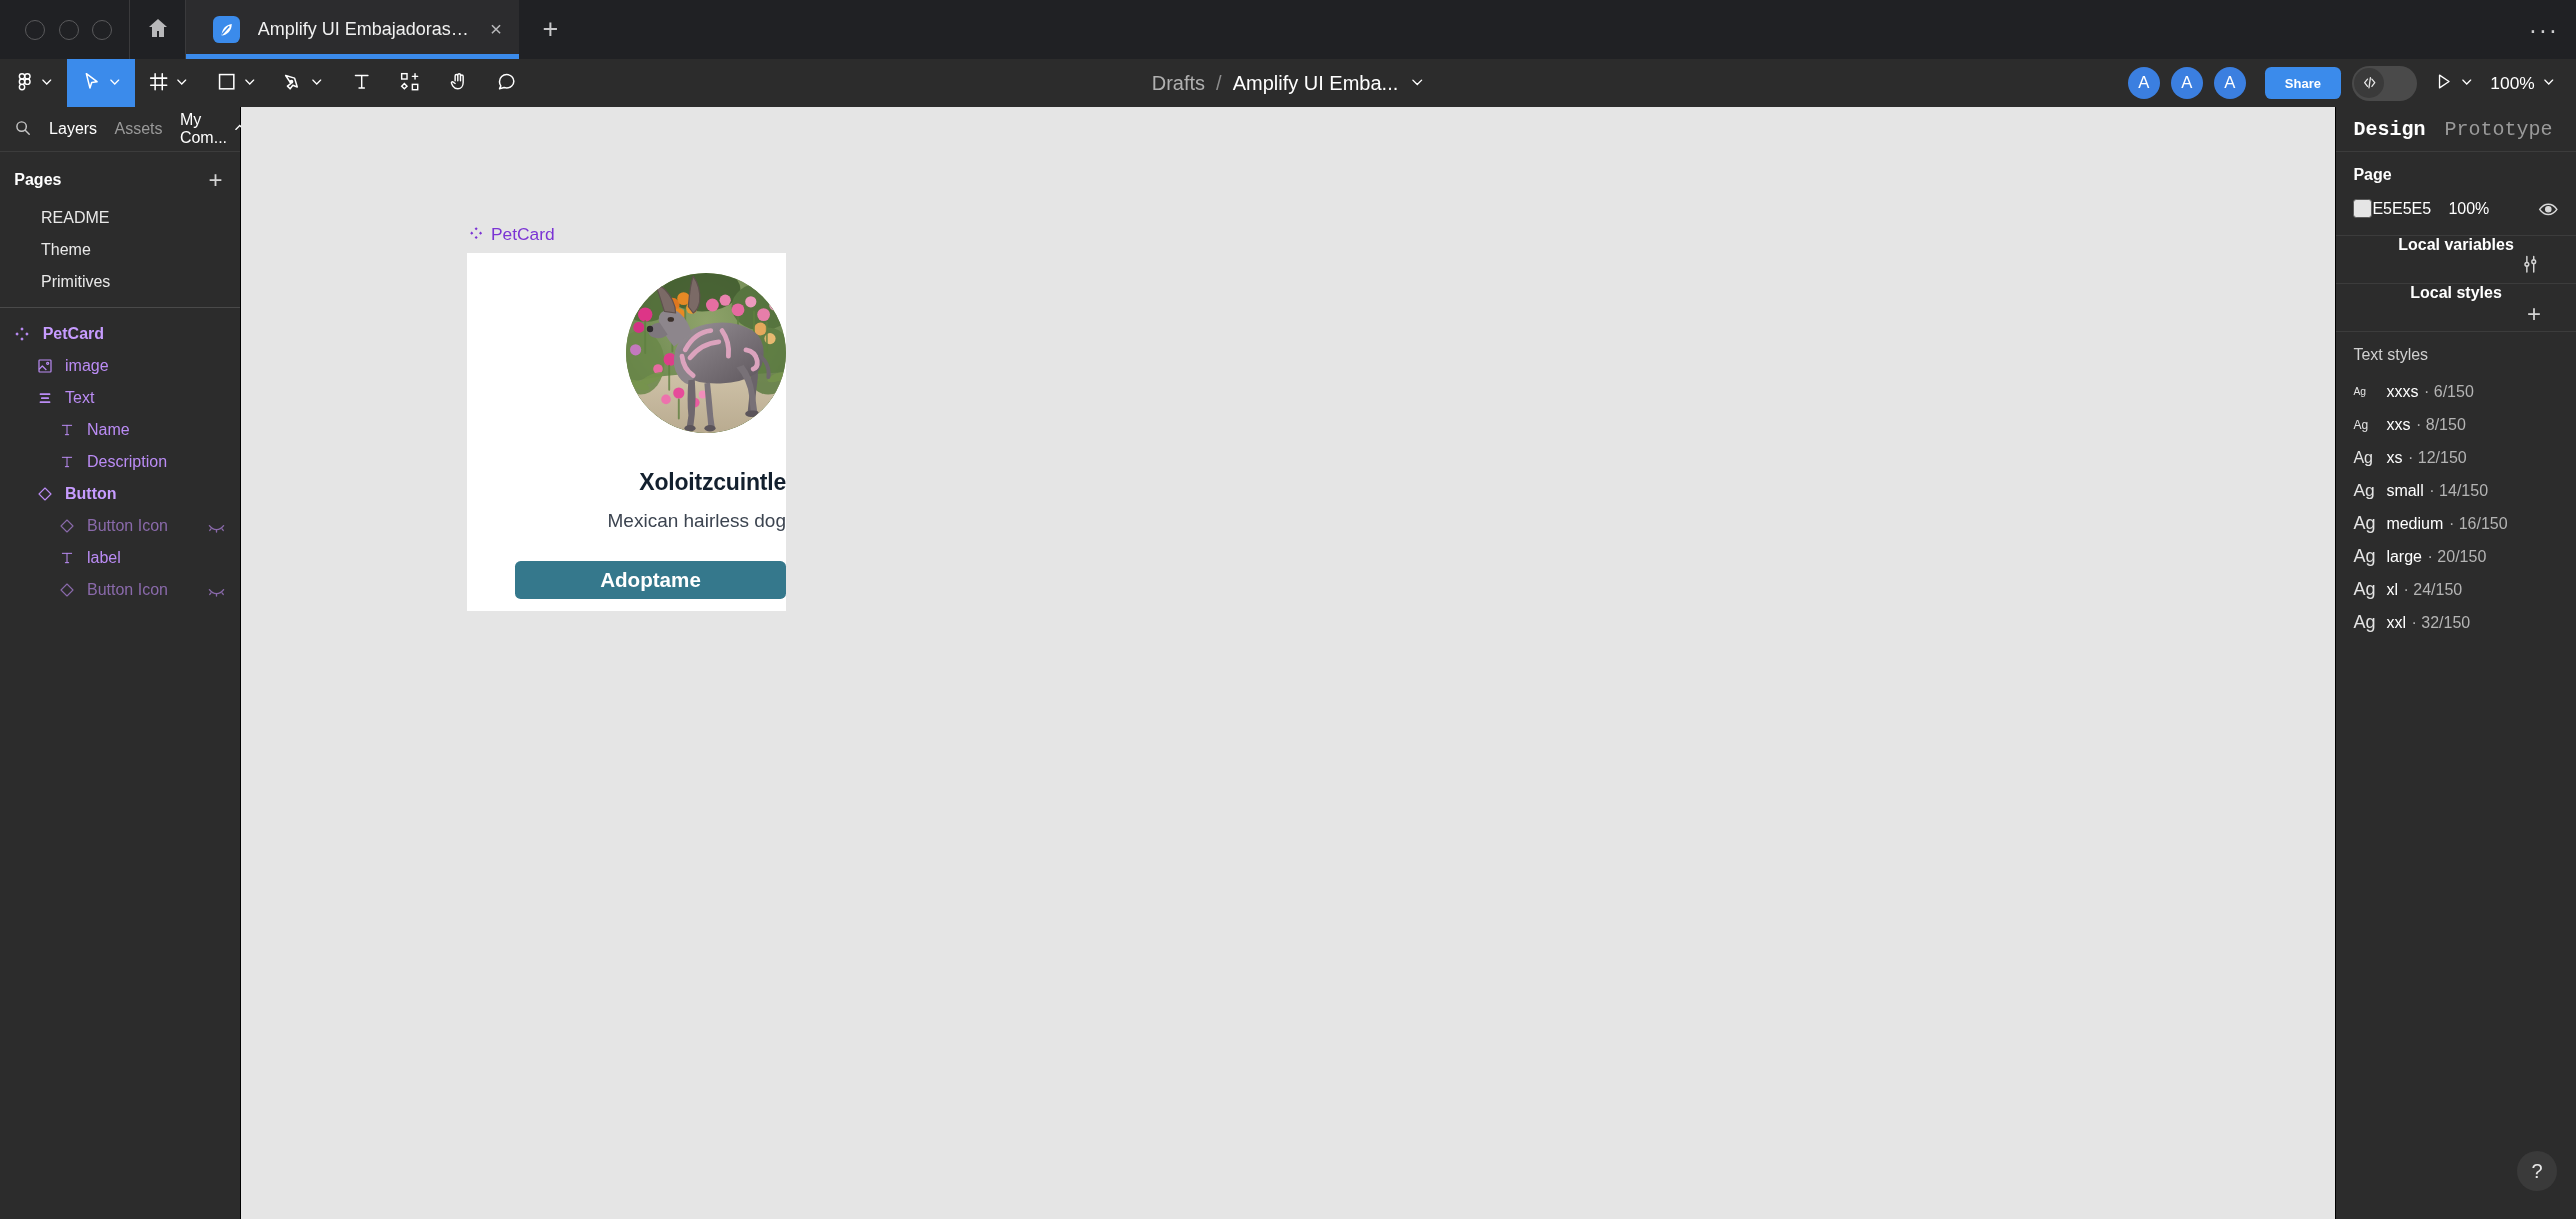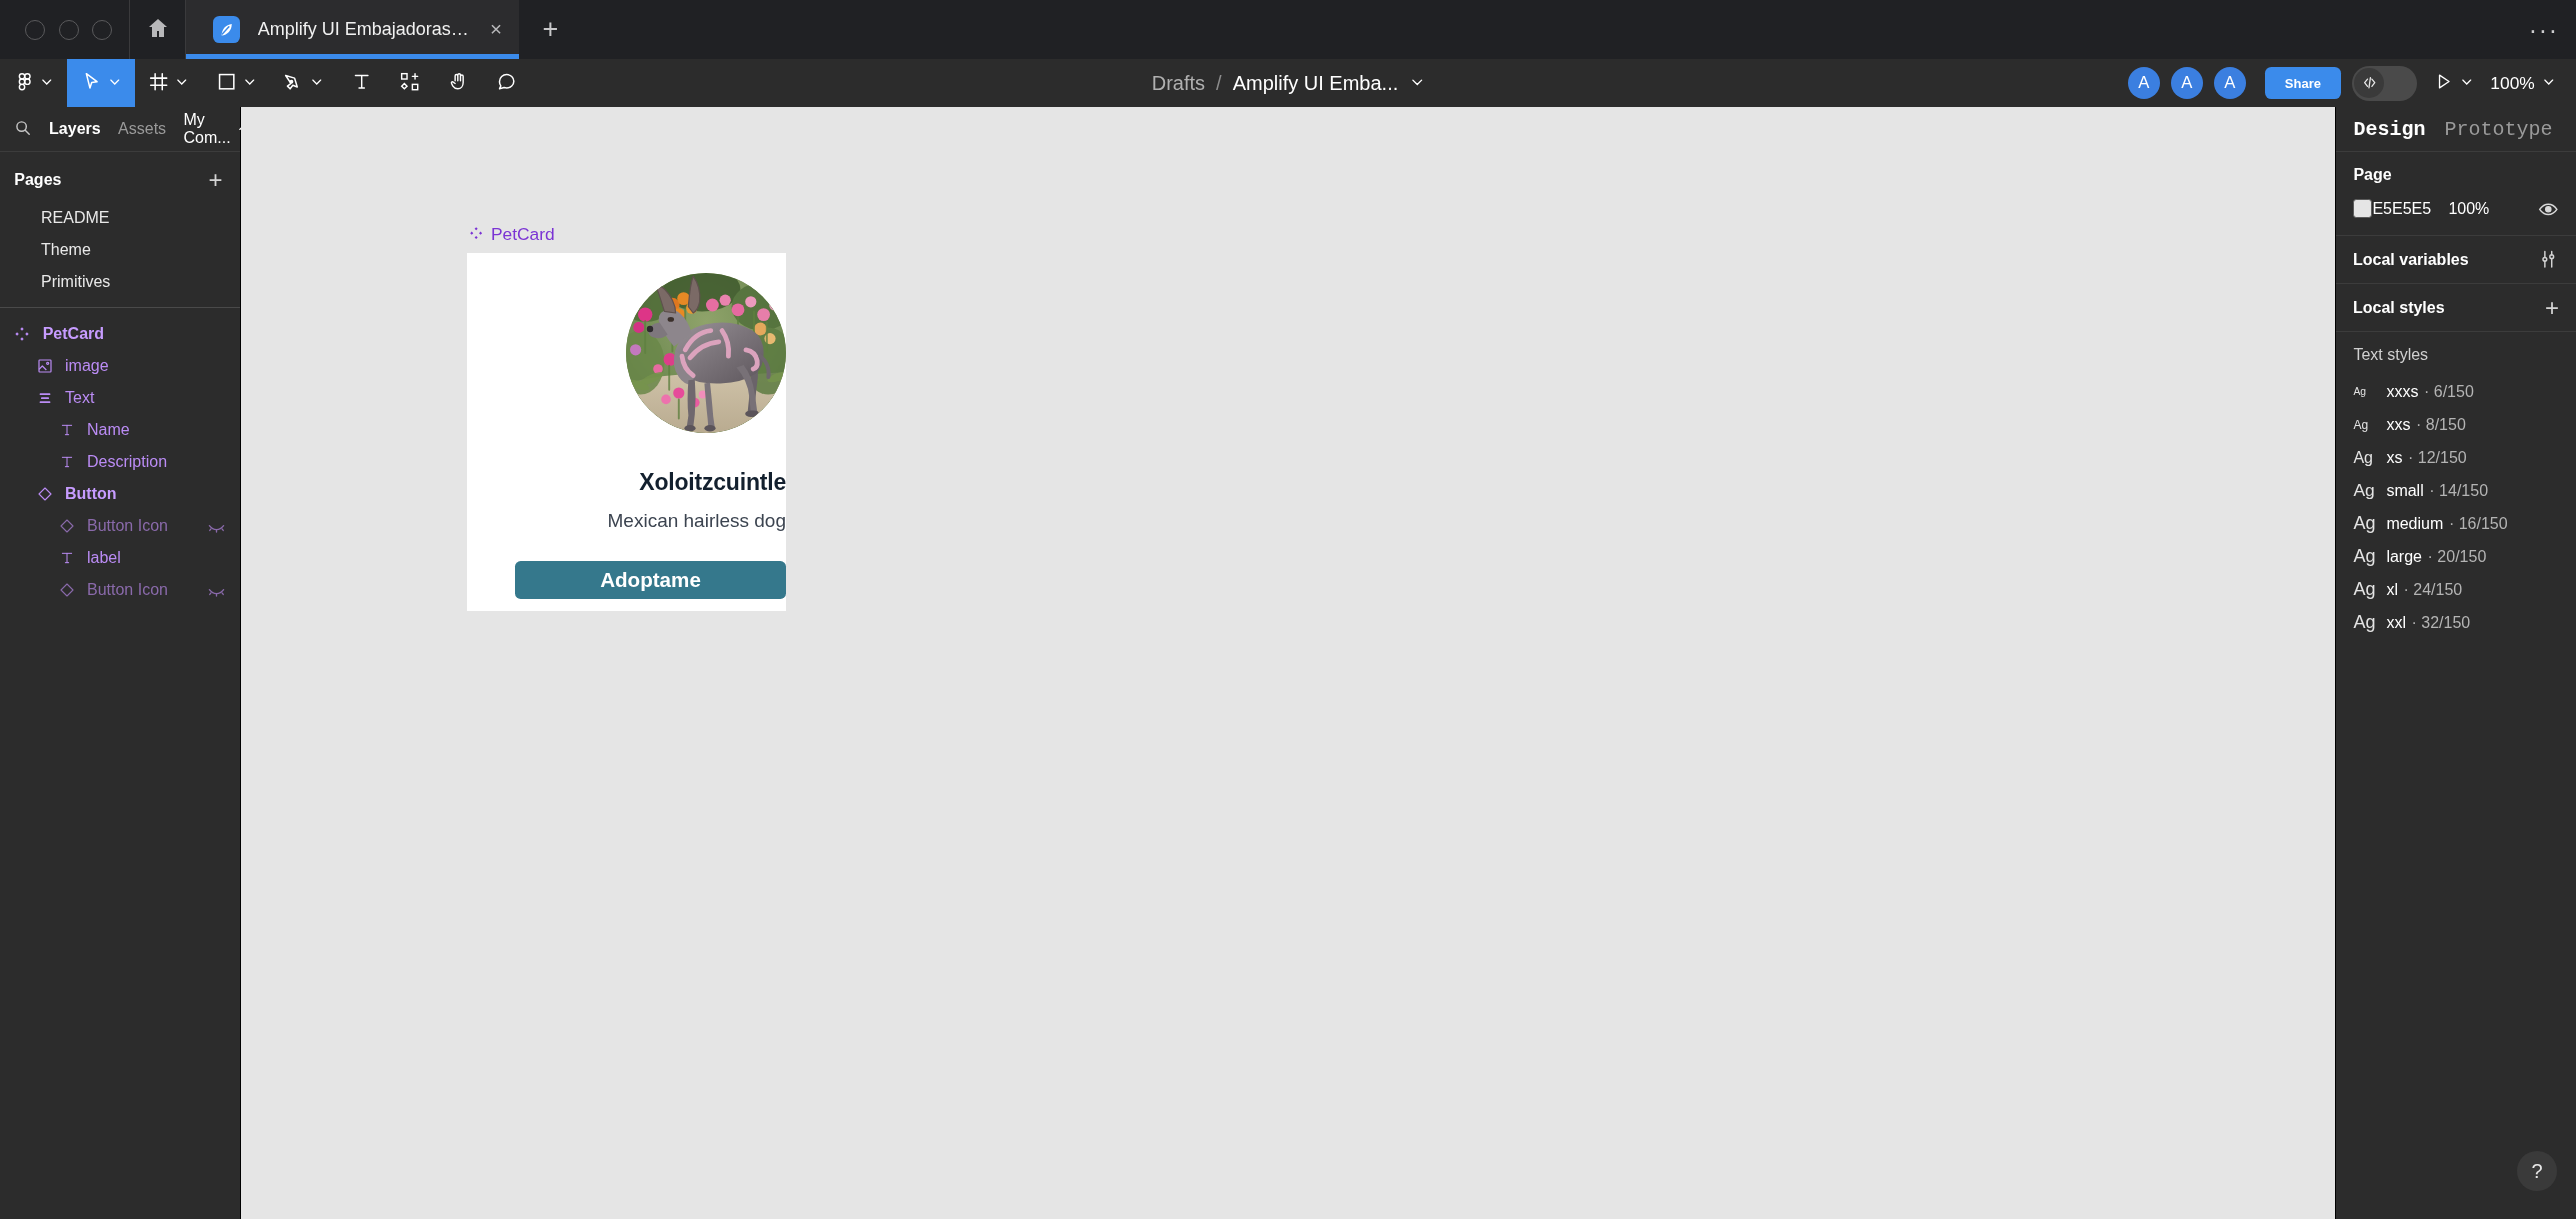--- a/index.html
+++ b/index.html
@@ -122,21 +122,21 @@
   .left-panel {
     width: 241px; flex: 0 0 241px;
     background: #2c2c2c; display: flex; flex-direction: column;
     border-right: 0.8px solid #000;
   }
   .lp-tabs {
     height: 45px; display: flex; align-items: center; gap: 17.4px;
     padding: 0 14.3px; border-bottom: 0.8px solid #3c3c3c;
   }
   .lp-tab { font-size: 16px; color: #9a9a9a; cursor: pointer; white-space: nowrap;}
-  .lp-tab.active { color: #ffffff; font-weight: bold; }
+  .lp-tab.active { color: #ffffff; font-weight: normal; }
   .lp-mycomp { margin-left: auto; display: flex; align-items: center; gap: 6.3px; color: #fff; font-size: 16px; cursor:pointer; }
 
   .pages-head {
     display: flex; align-items: center; justify-content: space-between;
     padding: 16px 17.4px 9.5px 14.3px;
   }
   .pages-title { color: #fff; font-size: 16px; font-weight: bold; }
   .plus-ic { color: #d4d4d4; font-size: 24px; font-weight: 300; cursor: pointer; line-height: 1; }
 
   .page-item {
@@ -207,22 +207,23 @@
   .rp-section { padding: 14.3px 17.4px 16px 17.4px; border-bottom: 0.8px solid #3c3c3c; }
   .rp-head { color: #fff; font-size: 16px; font-weight: bold; margin-bottom: 14.3px; }
   .page-fill { display: flex; align-items: center; gap: 0; }
   .swatch { width: 19px; height: 19px; border-radius: 3.2px; border: 0.8px solid #5a5a5a; }
   .fill-hex { color: #fff; font-size: 16px; width: 76px; }
   .fill-op { color: #fff; font-size: 16px; }
   .eye-on { margin-left: auto; color: #d8d8d8; display: flex; }
 
   .rp-row {
     height: 48px; display: flex; align-items: center;
-    padding: 0 17px; border-bottom: 0.8px solid #3c3c3c;
+    padding: 0 35px; border-bottom: 0.8px solid #3c3c3c;
     cursor: pointer;
+    flex-direction: column;
   }
   .rp-row-title { color: #d0d0d0; font-size: 16px; }
   .rp-row-title.bold { color: #fff; font-weight: bold; }
   .rp-row-act { margin-left: auto; color: #d4d4d4; display: flex; align-items: center;}
 
   .styles-wrap { padding: 14.3px 0 0 0; }
   .styles-head { color: #d0d0d0; font-size: 16px; padding: 0 17.4px 11px 17.4px; }
   .style-row {
     height: 33px; display: flex; align-items: center; gap: 0;
     padding: 0 17.4px; cursor: pointer;

